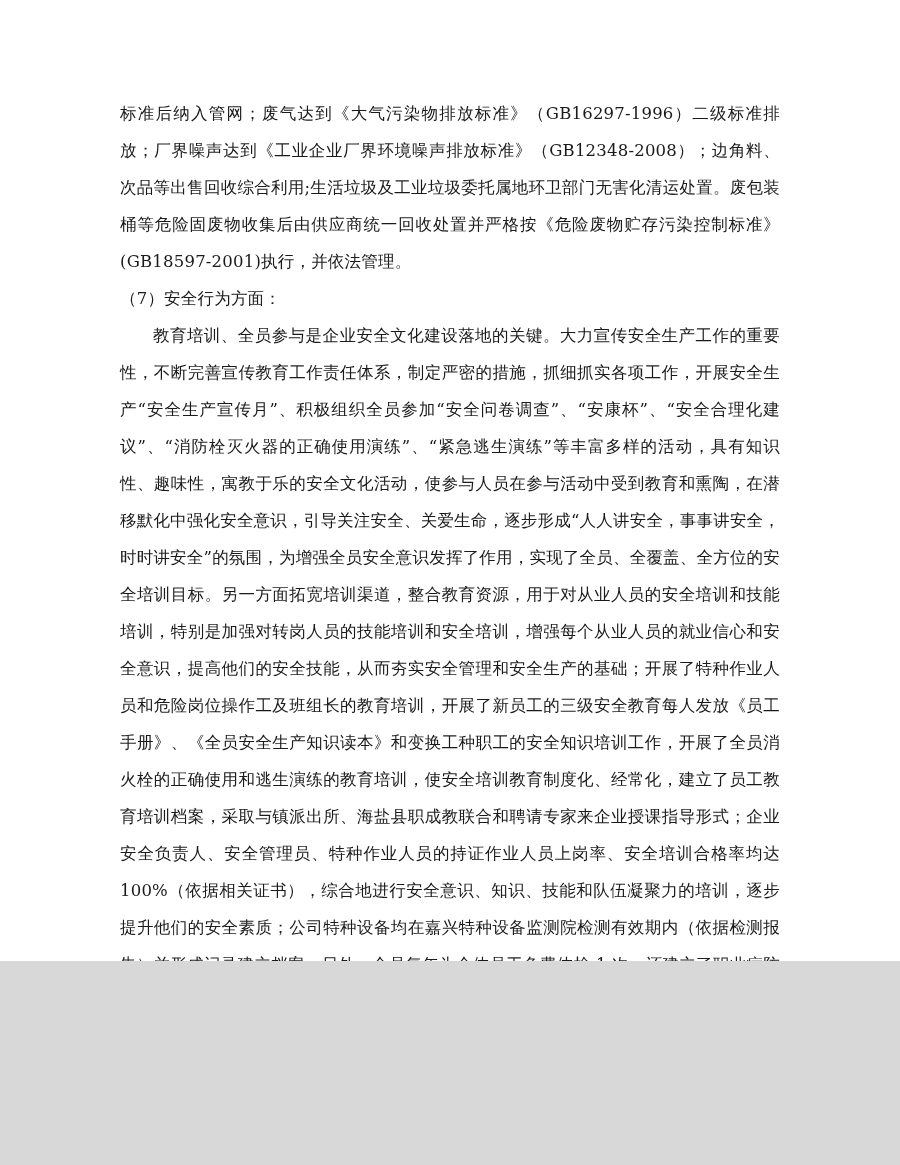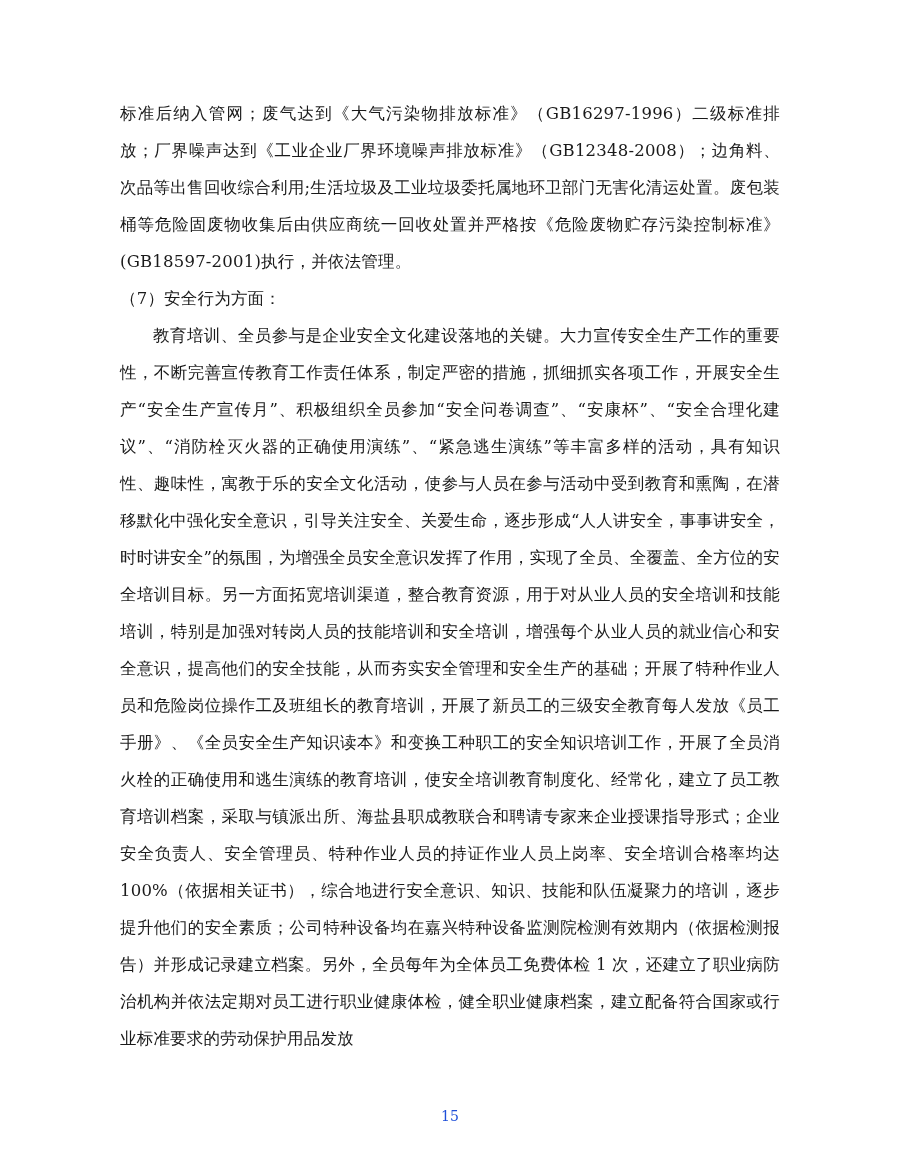--- a/index.html
+++ b/index.html
@@ -5,21 +5,21 @@
   html, body {
     margin: 0;
     padding: 0;
     background: #d8d8d8;
   }
   body {
     font-family: "DejaVu Serif", "Liberation Serif", serif;
   }
   .page {
     width: 900px;
-    height: 1165px;
+    height: 961px;
     background: #ffffff;
     margin: 0 auto;
     position: relative;
     box-sizing: border-box;
     overflow: hidden;
   }
   .content {
     position: absolute;
     left: 120px;
     top: 95px;

